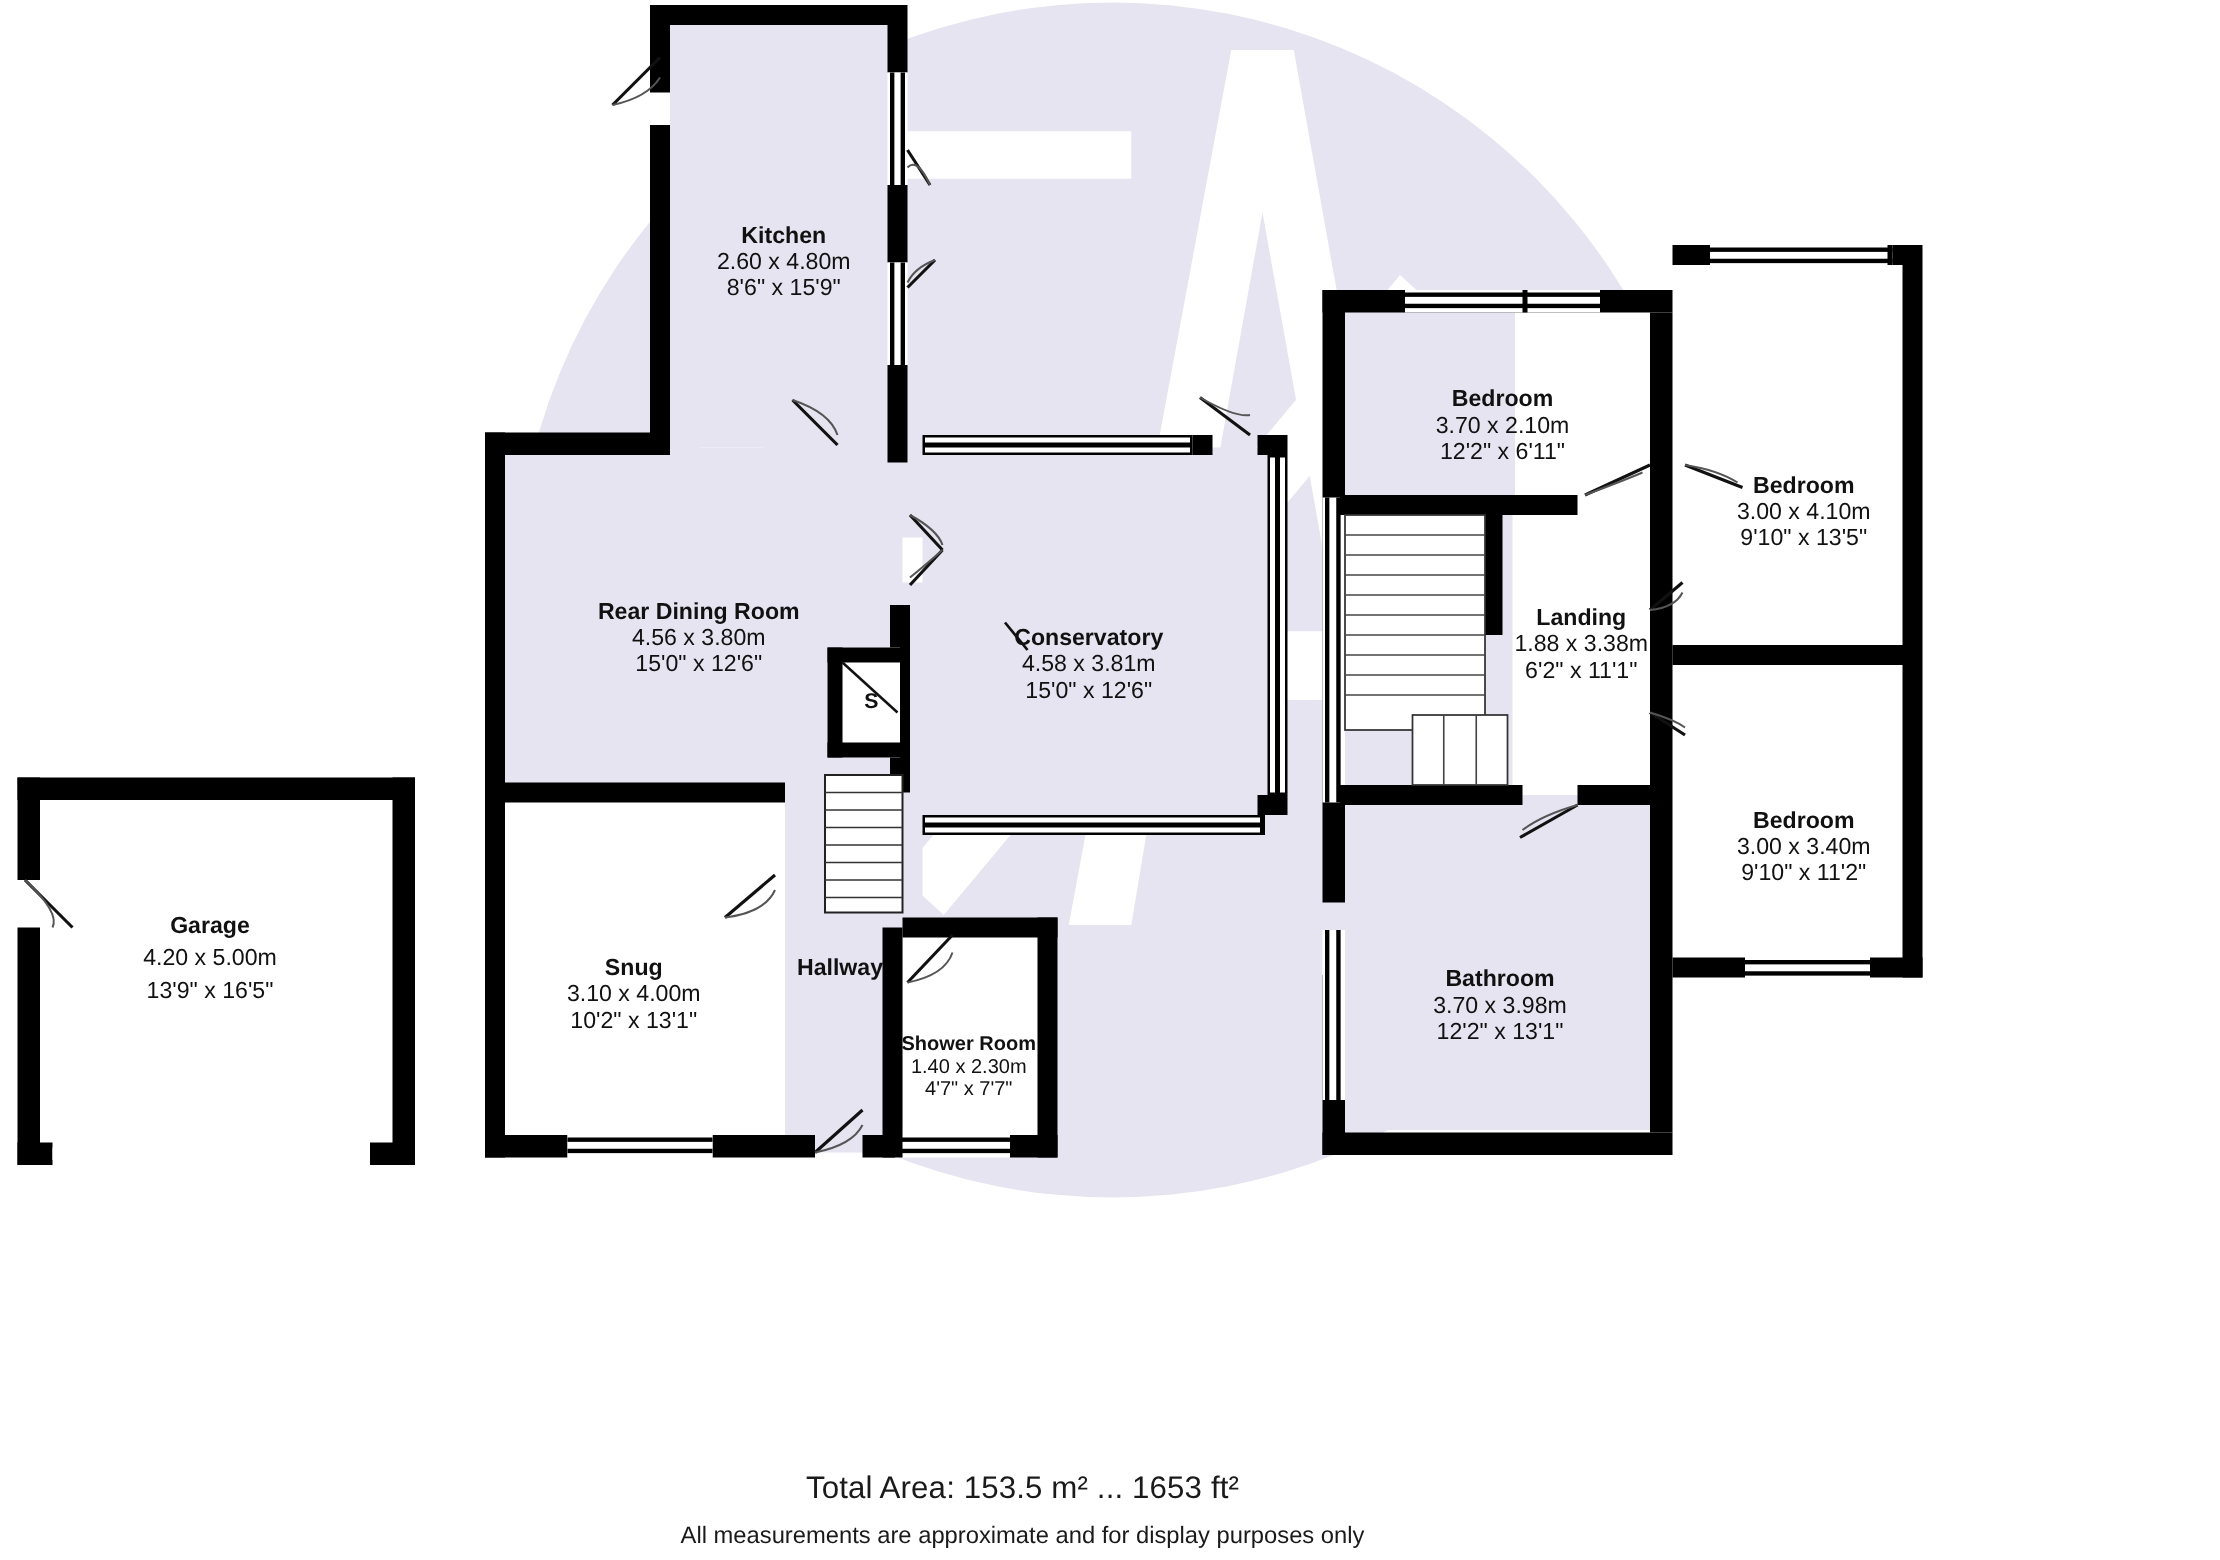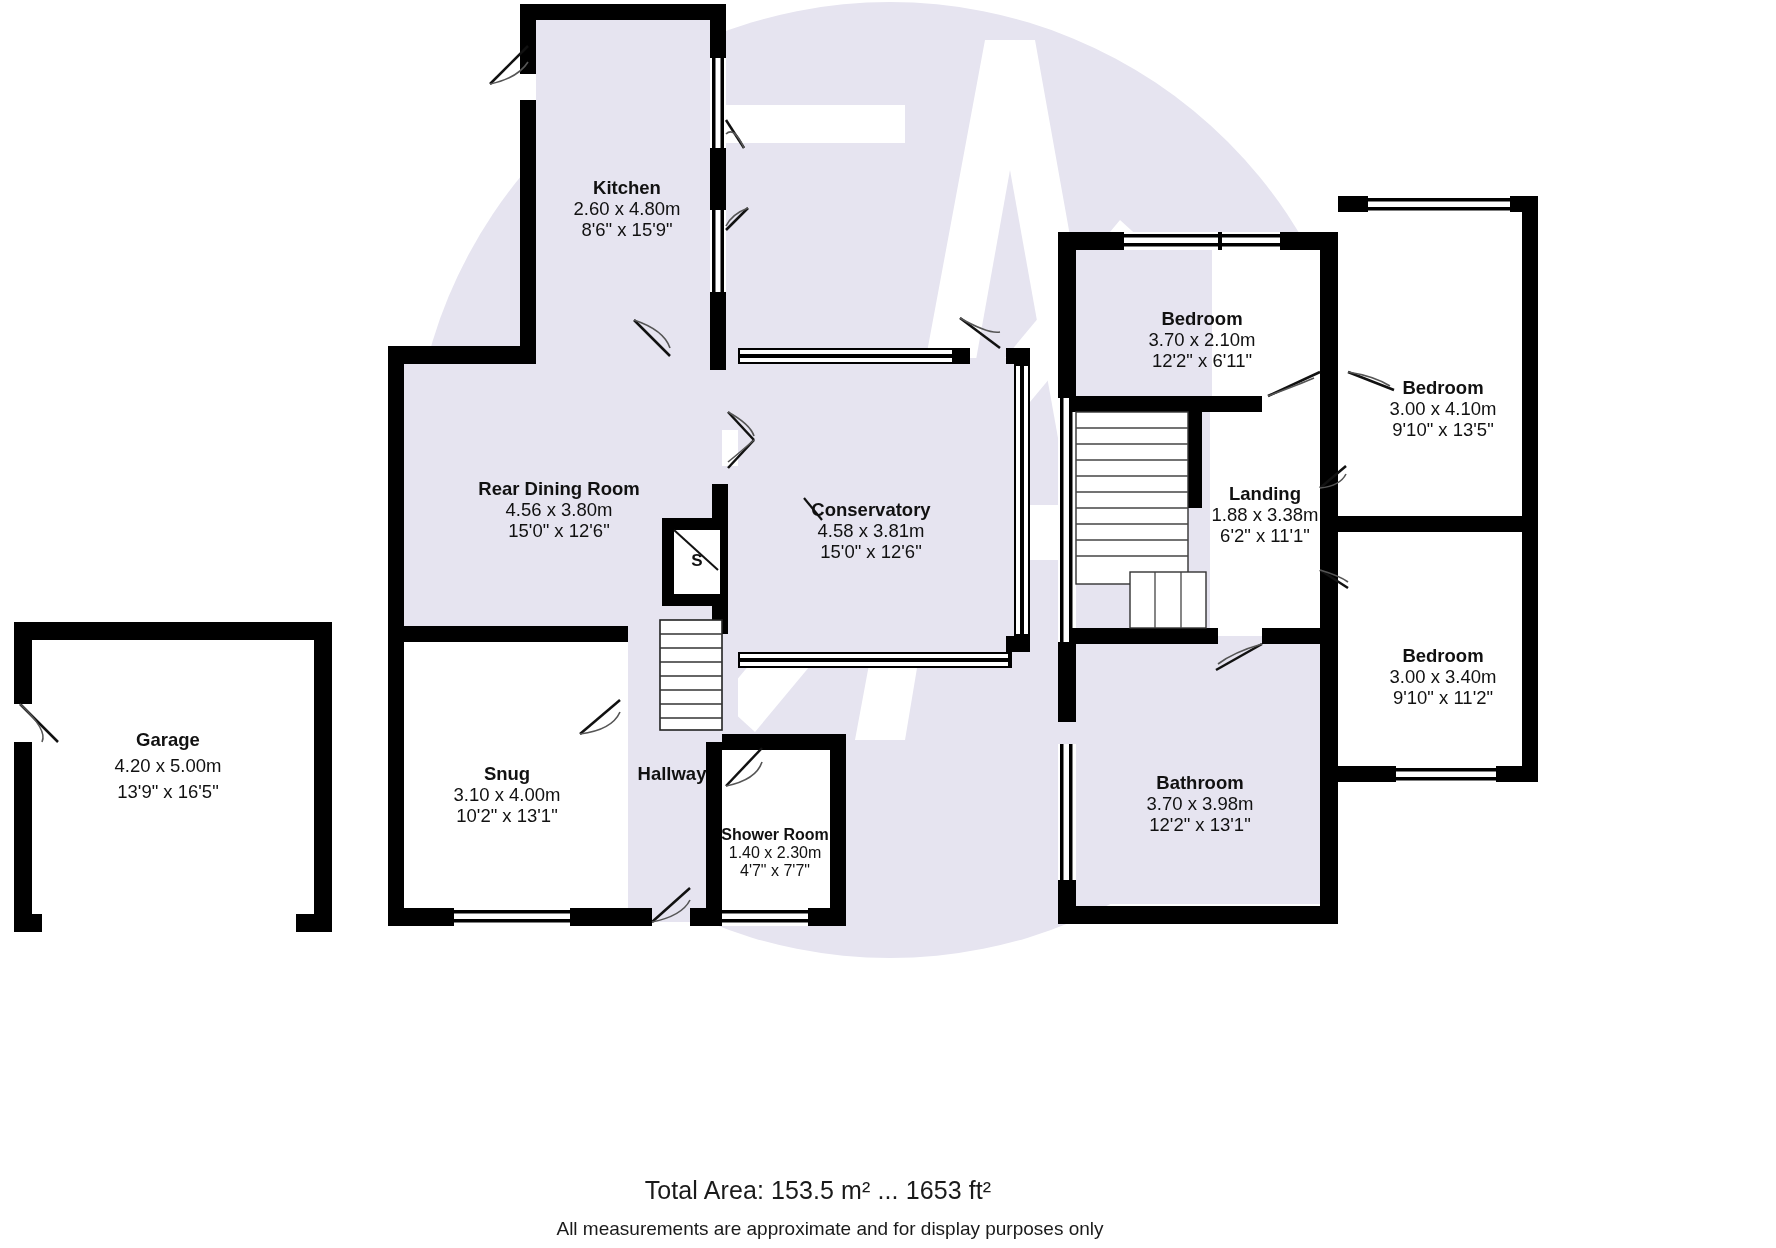--- a/index.html
+++ b/index.html
@@ -28,21 +28,20 @@
     color: #1a1a1a;
   }
   #total-area {
     top: 1176px;
     font-size: 25px;
     letter-spacing: 0.1px;
   }
   #disclaimer {
     top: 1218px;
     font-size: 19px;
-    padding-left: 12px;
   }
   .rm-name {
     font-weight: bold;
     font-size: 18.5px;
     fill: #111111;
   }
   .rm-dim {
     font-weight: normal;
     font-size: 18.5px;
     fill: #111111;

